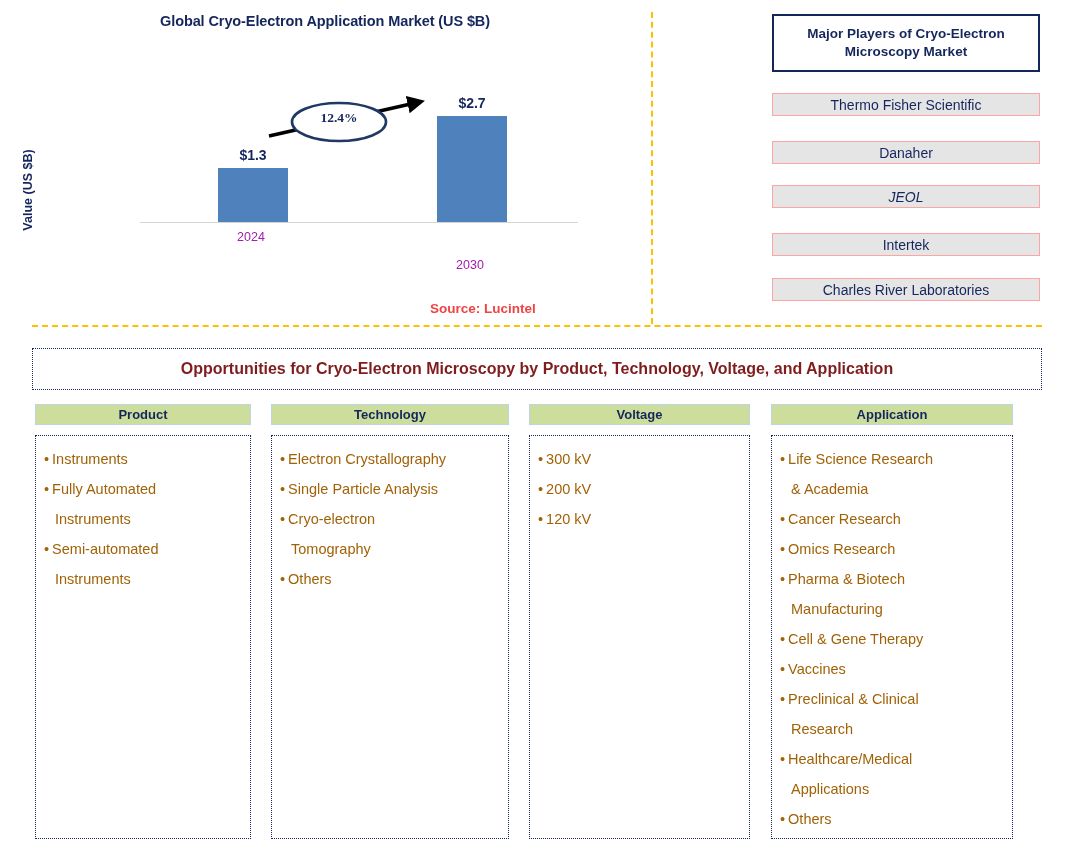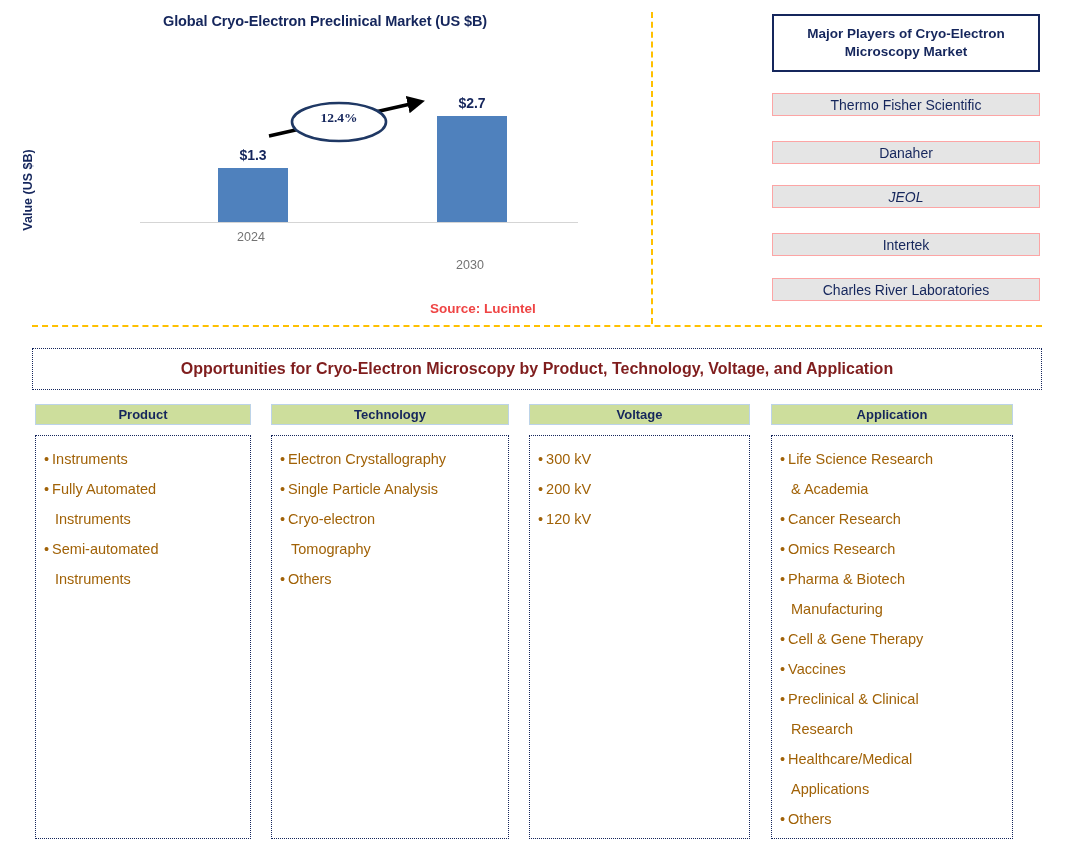--- a/index.html
+++ b/index.html
@@ -52,21 +52,21 @@
   .bar-value {
     position: absolute;
     font-size: 14px; font-weight: bold; color: #15265c;
     text-align: center; width: 80px;
   }
   .val-2024 { left: 213px; top: 92px; }
   .val-2030 { left: 432px; top: 40px; }
 
   .x-tick {
     position: absolute;
-    font-size: 12.5px; color: #737373;
+    font-size: 12.5px; color: #a21caf;
     text-align: center; width: 90px;
     top: 175px;
   }
   .tick-2024 { left: 206px; }
   .tick-2030 { left: 425px; margin-top: 28px; }
 
   .cagr-svg { position: absolute; left: 0; top: 0; width: 650px; height: 200px; overflow: visible; }
   .cagr-text {
     position: absolute;
     left: 292px; top: 55px;
@@ -158,21 +158,21 @@
     padding-left: 11px;
   }
   .li .b { margin-right: 3px; }
 </style>
 </head>
 <body>
 
 <div class="page">
 
   <div>
-    <div class="chart-title">Global Cryo-Electron Preclinical Market (US $B)</div>
+    <div class="chart-title">Global Cryo-Electron Application Market (US $B)</div>
 
     <div class="chart-area">
       <div class="y-axis-label">Value (US $B)</div>
 
       <div class="baseline"></div>
 
       <div class="bar bar-2024"></div>
       <div class="bar bar-2030"></div>
 
       <div class="bar-value val-2024">$1.3</div>

